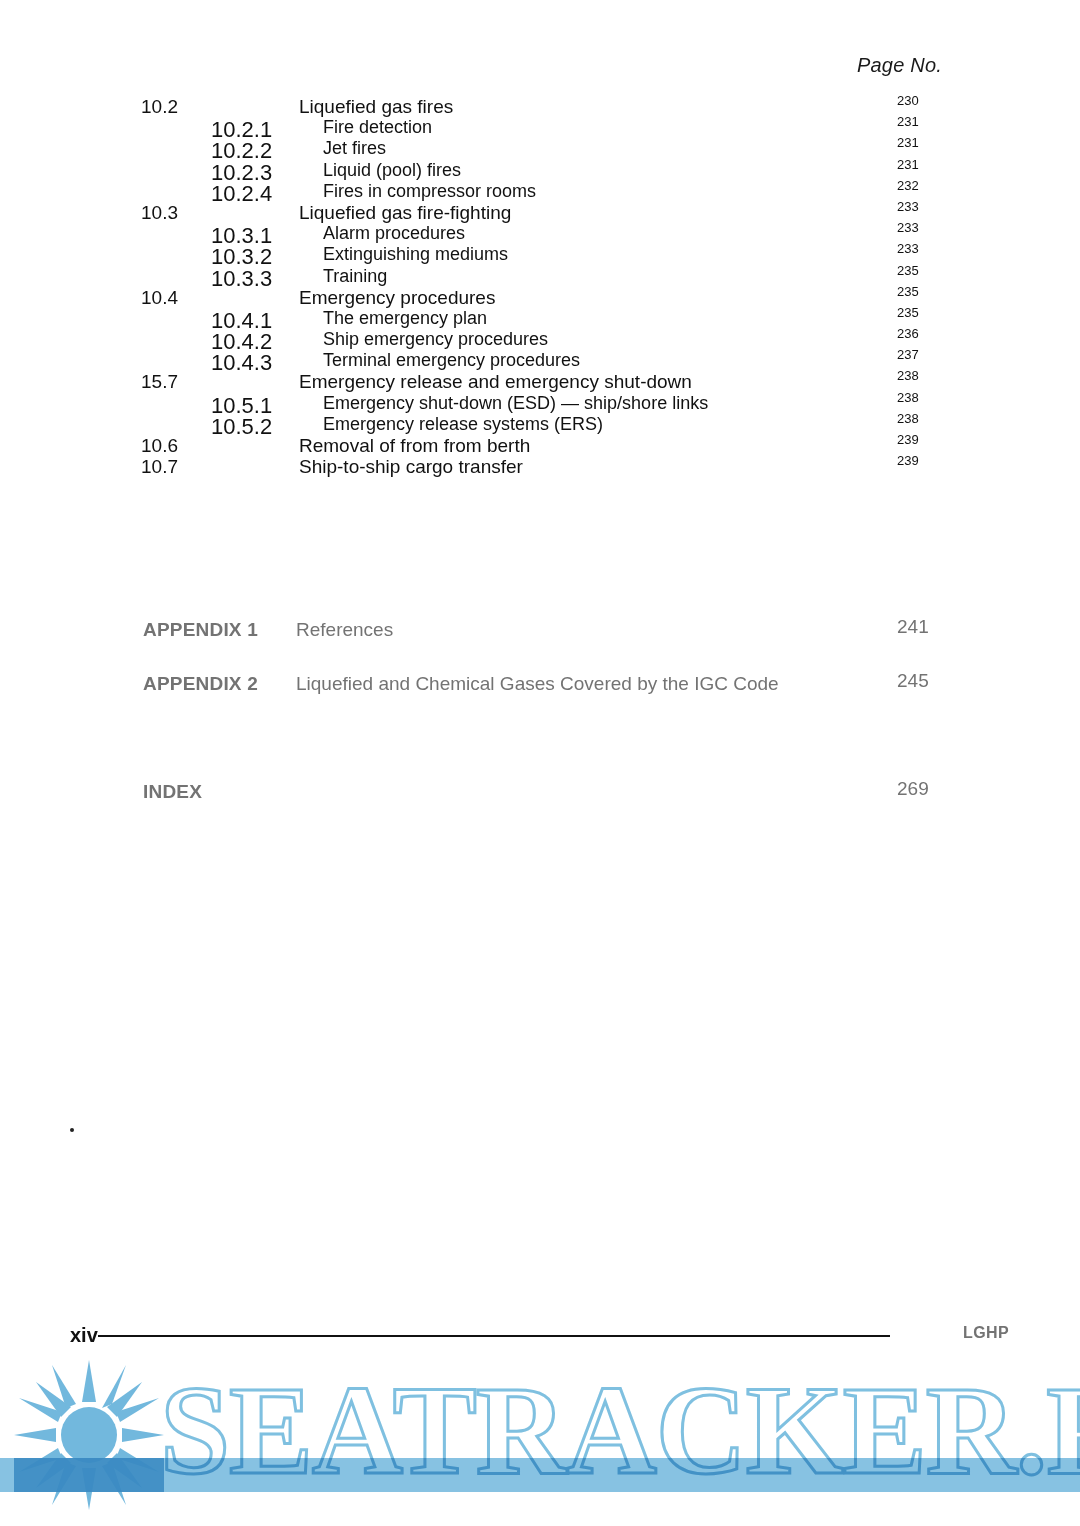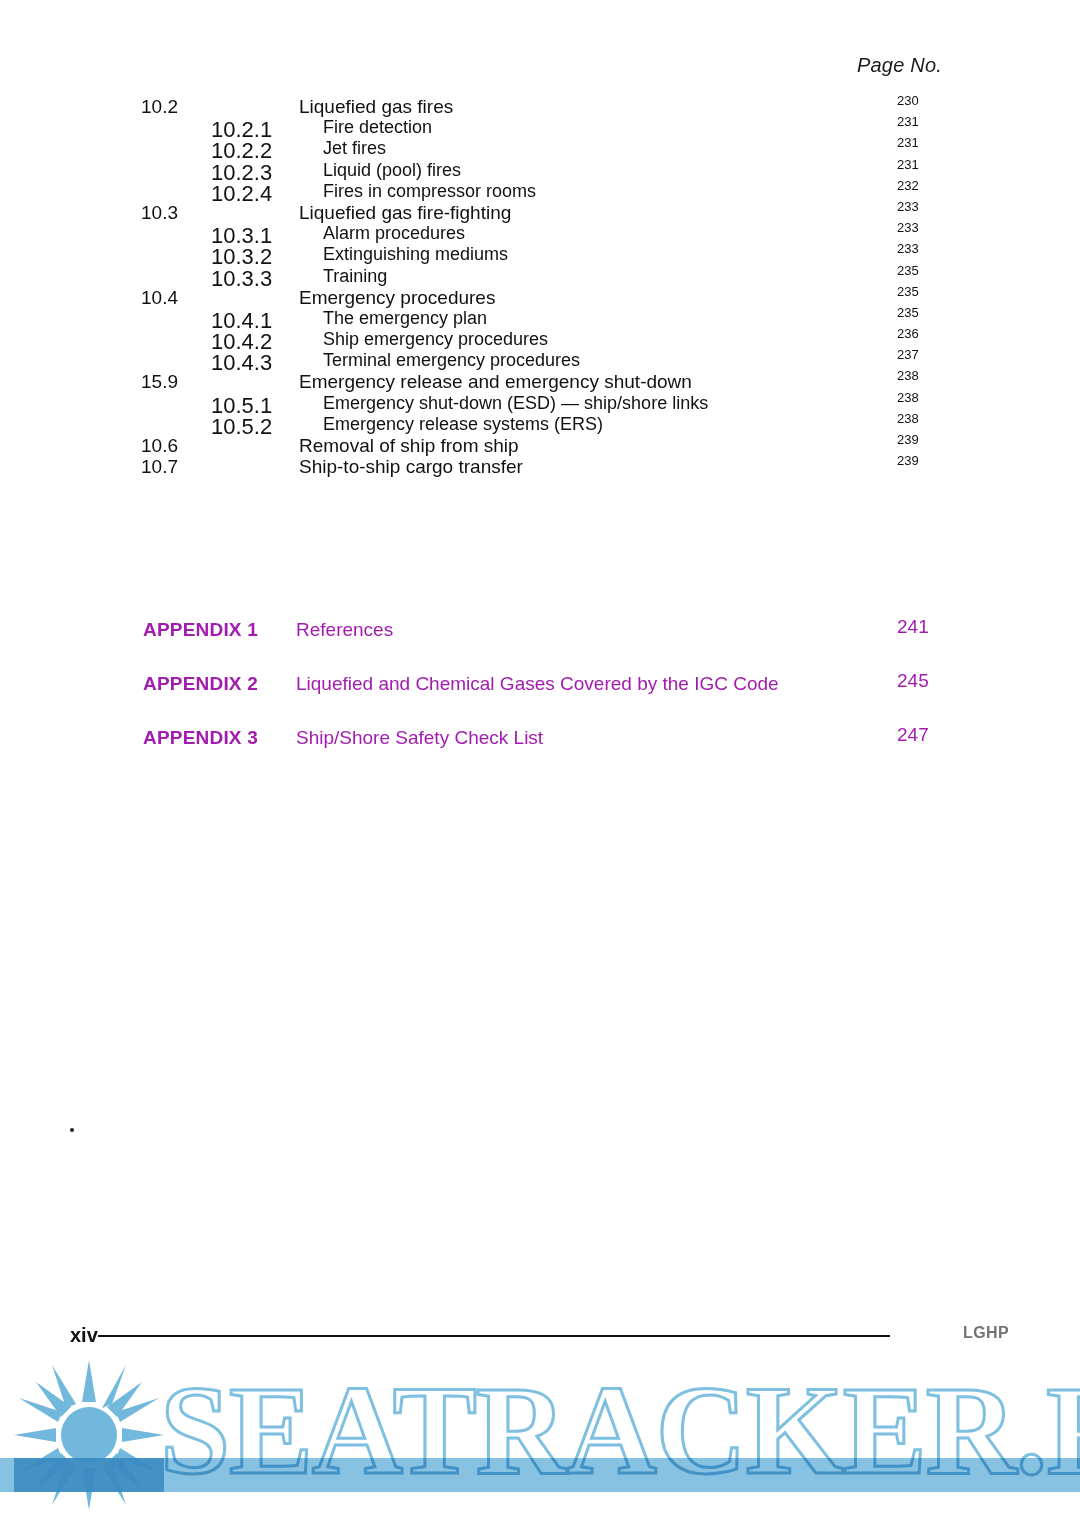--- a/index.html
+++ b/index.html
@@ -64,21 +64,21 @@
     font-size: 13px;
   }
 
   
   .appendix {
     position: absolute;
     left: 0;
     width: 1080px;
     height: 26px;
     font-size: 19px;
-    color: #a21caf;
+    color: #737373;
     white-space: nowrap;
   }
   .appendix .ap-label {
     position: absolute;
     left: 143px;
     top: 0;
     font-weight: bold;
     font-size: 19px;
     letter-spacing: 0.2px;
   }
@@ -246,37 +246,37 @@
         <span class="toc-num">10.4.2</span>
         <span class="toc-title">Ship emergency procedures</span>
         <span class="toc-page">236</span>
       </div>
       <div class="toc-row sub">
         <span class="toc-num">10.4.3</span>
         <span class="toc-title">Terminal emergency procedures</span>
         <span class="toc-page">237</span>
       </div>
       <div class="toc-row">
-        <span class="toc-num">15.9</span>
+        <span class="toc-num">15.7</span>
         <span class="toc-title">Emergency release and emergency shut-down</span>
         <span class="toc-page">238</span>
       </div>
       <div class="toc-row sub">
         <span class="toc-num">10.5.1</span>
         <span class="toc-title">Emergency shut-down (ESD)  — ship/shore links</span>
         <span class="toc-page">238</span>
       </div>
       <div class="toc-row sub">
         <span class="toc-num">10.5.2</span>
         <span class="toc-title">Emergency release systems (ERS)</span>
         <span class="toc-page">238</span>
       </div>
       <div class="toc-row">
         <span class="toc-num">10.6</span>
-        <span class="toc-title">Removal of ship from ship</span>
+        <span class="toc-title">Removal of from from berth</span>
         <span class="toc-page">239</span>
       </div>
       <div class="toc-row">
         <span class="toc-num">10.7</span>
         <span class="toc-title">Ship-to-ship cargo transfer</span>
         <span class="toc-page">239</span>
       </div>
     </div>
 
   <div class="appendix" style="top:619px;">
@@ -284,26 +284,26 @@
     <span class="ap-title">References</span>
     <span class="ap-page">241</span>
   </div>
 
   <div class="appendix" style="top:673px;">
     <span class="ap-label">APPENDIX 2</span>
     <span class="ap-title">Liquefied and Chemical Gases Covered by the IGC Code</span>
     <span class="ap-page">245</span>
   </div>
 
-  <div class="appendix" style="top:727px;">
-    <span class="ap-label">APPENDIX 3</span>
-    <span class="ap-title">Ship/Shore Safety Check List</span>
-    <span class="ap-page">247</span>
-  </div>
-
+
+  <div class="appendix" style="top:781px;">
+    <span class="ap-label">INDEX</span>
+    <span class="ap-title"></span>
+    <span class="ap-page">269</span>
+  </div>
 
   <div class="stray-dot"></div>
 
   <div class="footer">
     <span class="folio">xiv</span>
     <div class="rule"></div>
     <span class="code">LGHP</span>
   </div>
 
   <div class="watermark">

